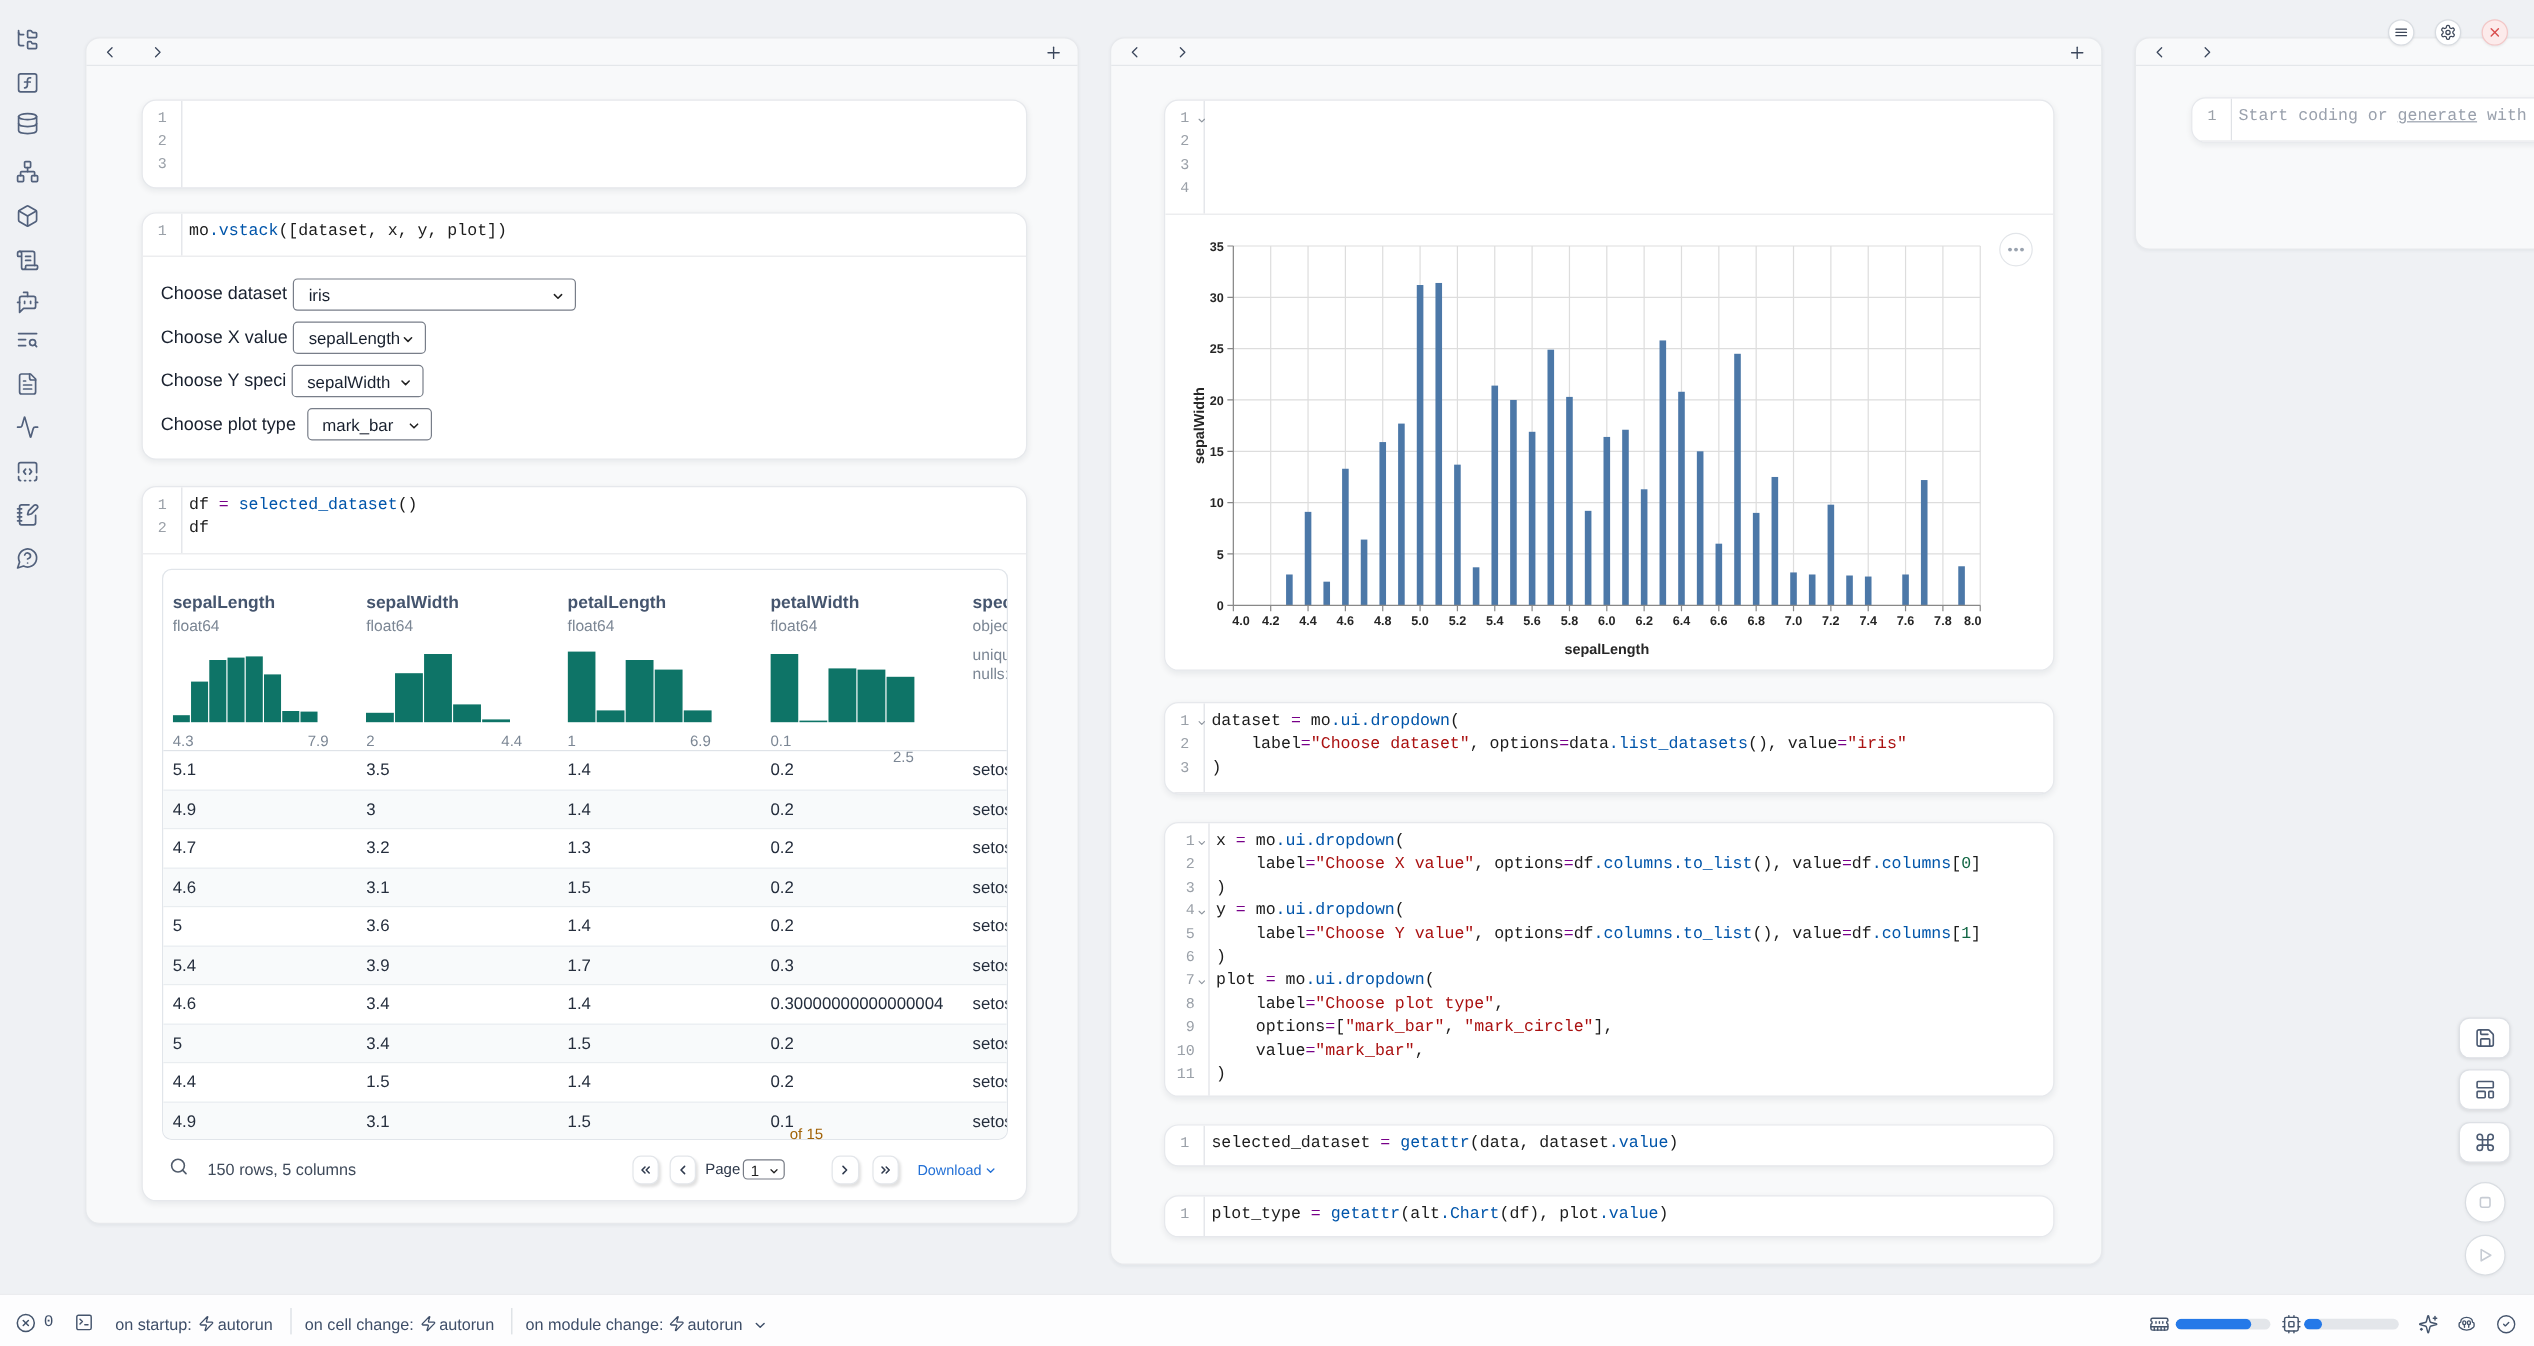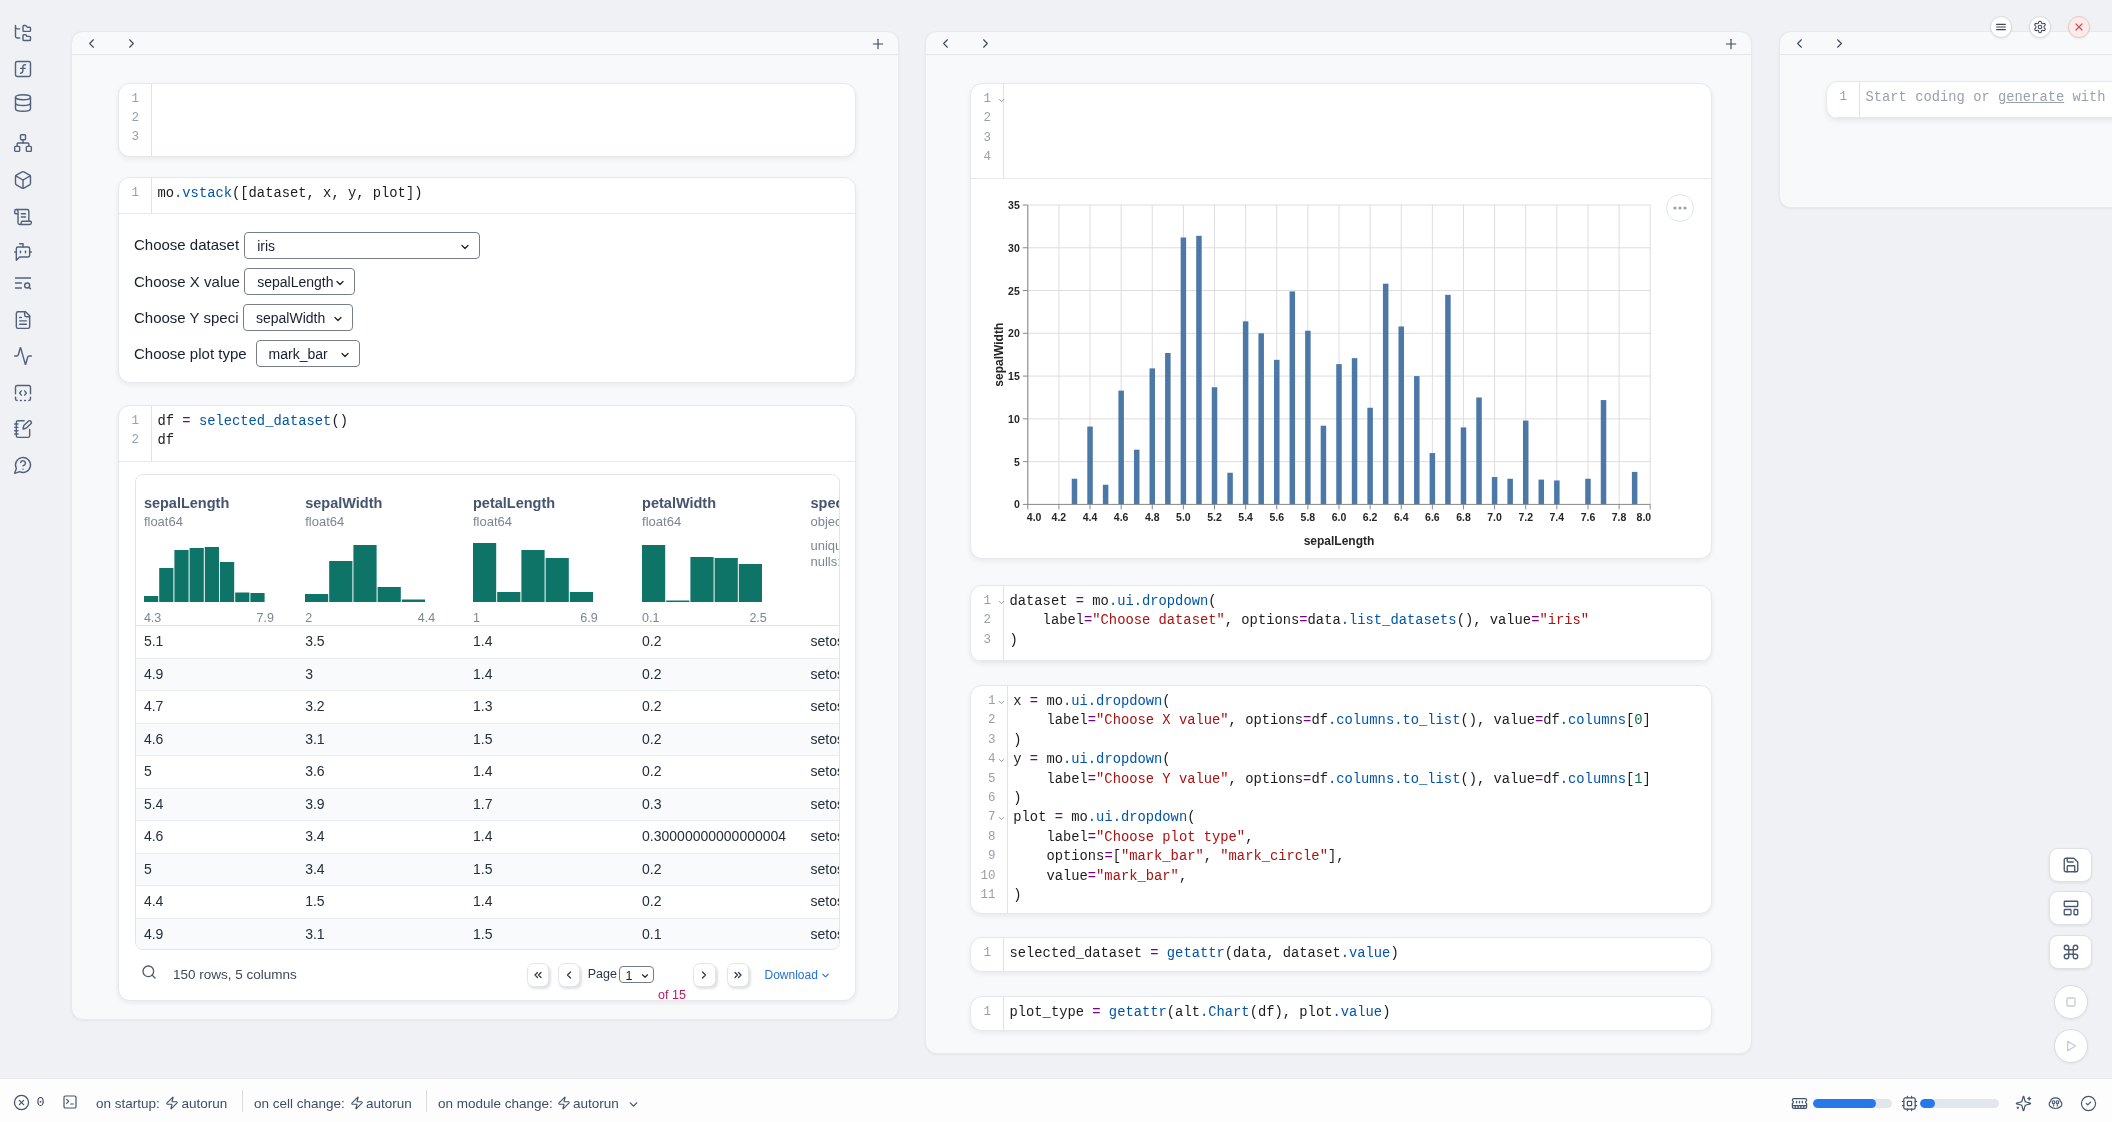--- a/index.html
+++ b/index.html
@@ -276,23 +276,23 @@
             <rect x="48.4" y="15.0" width="23.2" height="45.0" fill="#0e7467"></rect>
             <rect x="72.6" y="16.0" width="23.2" height="44.0" fill="#0e7467"></rect>
             <rect x="96.8" y="22.0" width="23.2" height="38.0" fill="#0e7467"></rect>
           </svg>
         </div>
 <div class="hm" style="left:8.2px;top:136px">4.3</div>
 <div class="hm" style="left:110.2px;top:136px;width:28px;text-align:right">7.9</div>
 <div class="hm" style="left:169.5px;top:136px">2</div>
 <div class="hm" style="left:271.5px;top:136px;width:28px;text-align:right">4.4</div>
 <div class="hm" style="left:337.3px;top:136px">1</div>
-<div class="hm" style="left:439.3px;top:136px;width:28px;text-align:center">6.9</div>
+<div class="hm" style="left:439.3px;top:136px;width:28px;text-align:left">6.9</div>
 <div class="hm" style="left:506.4px;top:136px">0.1</div>
-<div class="hm" style="left:608.4px;top:136px;width:28px;text-align:center">2.5</div>
+<div class="hm" style="left:608.4px;top:149px;width:28px;text-align:left">2.5</div>
 <div class="rowline" style="top:150px;background:#dfe3e8"></div>
 <div class="td" style="left:8.2px;top:158.0px">5.1</div>
 <div class="td" style="left:169.5px;top:158.0px">3.5</div>
 <div class="td" style="left:337.3px;top:158.0px">1.4</div>
 <div class="td" style="left:506.4px;top:158.0px">0.2</div>
 <div class="td" style="left:674.8px;top:158.0px">setos</div>
 <div class="zebra" style="top:182.6px;height:32.5px"></div>
 <div class="td" style="left:8.2px;top:190.6px">4.9</div>
 <div class="td" style="left:169.5px;top:190.6px">3</div>
 <div class="td" style="left:337.3px;top:190.6px">1.4</div>
@@ -372,21 +372,21 @@
       </div>
 <div class="abs" style="left:468.7px;top:561.2px;font-size:12.5px;color:#2b3648">Page</div>
 <div class="abs" style="left:499.6px;top:560.3px;width:35px;height:17px;border:1px solid #767b85;border-radius:4px;background:#fff">
         <span style="position:absolute;left:6px;top:1.5px;font-size:12.5px;color:#222">1</span>
         <span style="position:absolute;right:3px;top:3.5px;color:#222">
           <svg width="10" height="10" viewBox="0 0 24 24" fill="none" stroke="currentColor" stroke-width="2.6" stroke-linecap="round" stroke-linejoin="round">
             <path d="m6 9 6 6 6-6"></path>
           </svg>
         </span>
       </div>
-<div class="abs" style="left:539.1px;top:582px;font-size:12.5px;color:#be185d">of 15</div>
+<div class="abs" style="left:539.1px;top:532px;font-size:12.5px;color:#a16207">of 15</div>
 <div class="pbtn" style="left:574.3px;top:556.8px">
         <svg class="cc" width="12" height="12" viewBox="0 0 24 24" fill="none" stroke="currentColor" stroke-width="2.6" stroke-linecap="round" stroke-linejoin="round">
           <path d="m9 18 6-6-6-6"></path>
         </svg>
       </div>
 <div class="pbtn" style="left:608.2px;top:556.8px">
         <svg class="cc" width="12" height="12" viewBox="0 0 24 24" fill="none" stroke="currentColor" stroke-width="2.6" stroke-linecap="round" stroke-linejoin="round">
           <path d="m6 17 5-5-5-5"></path>
           <path d="m13 17 5-5-5-5"></path>
         </svg>

